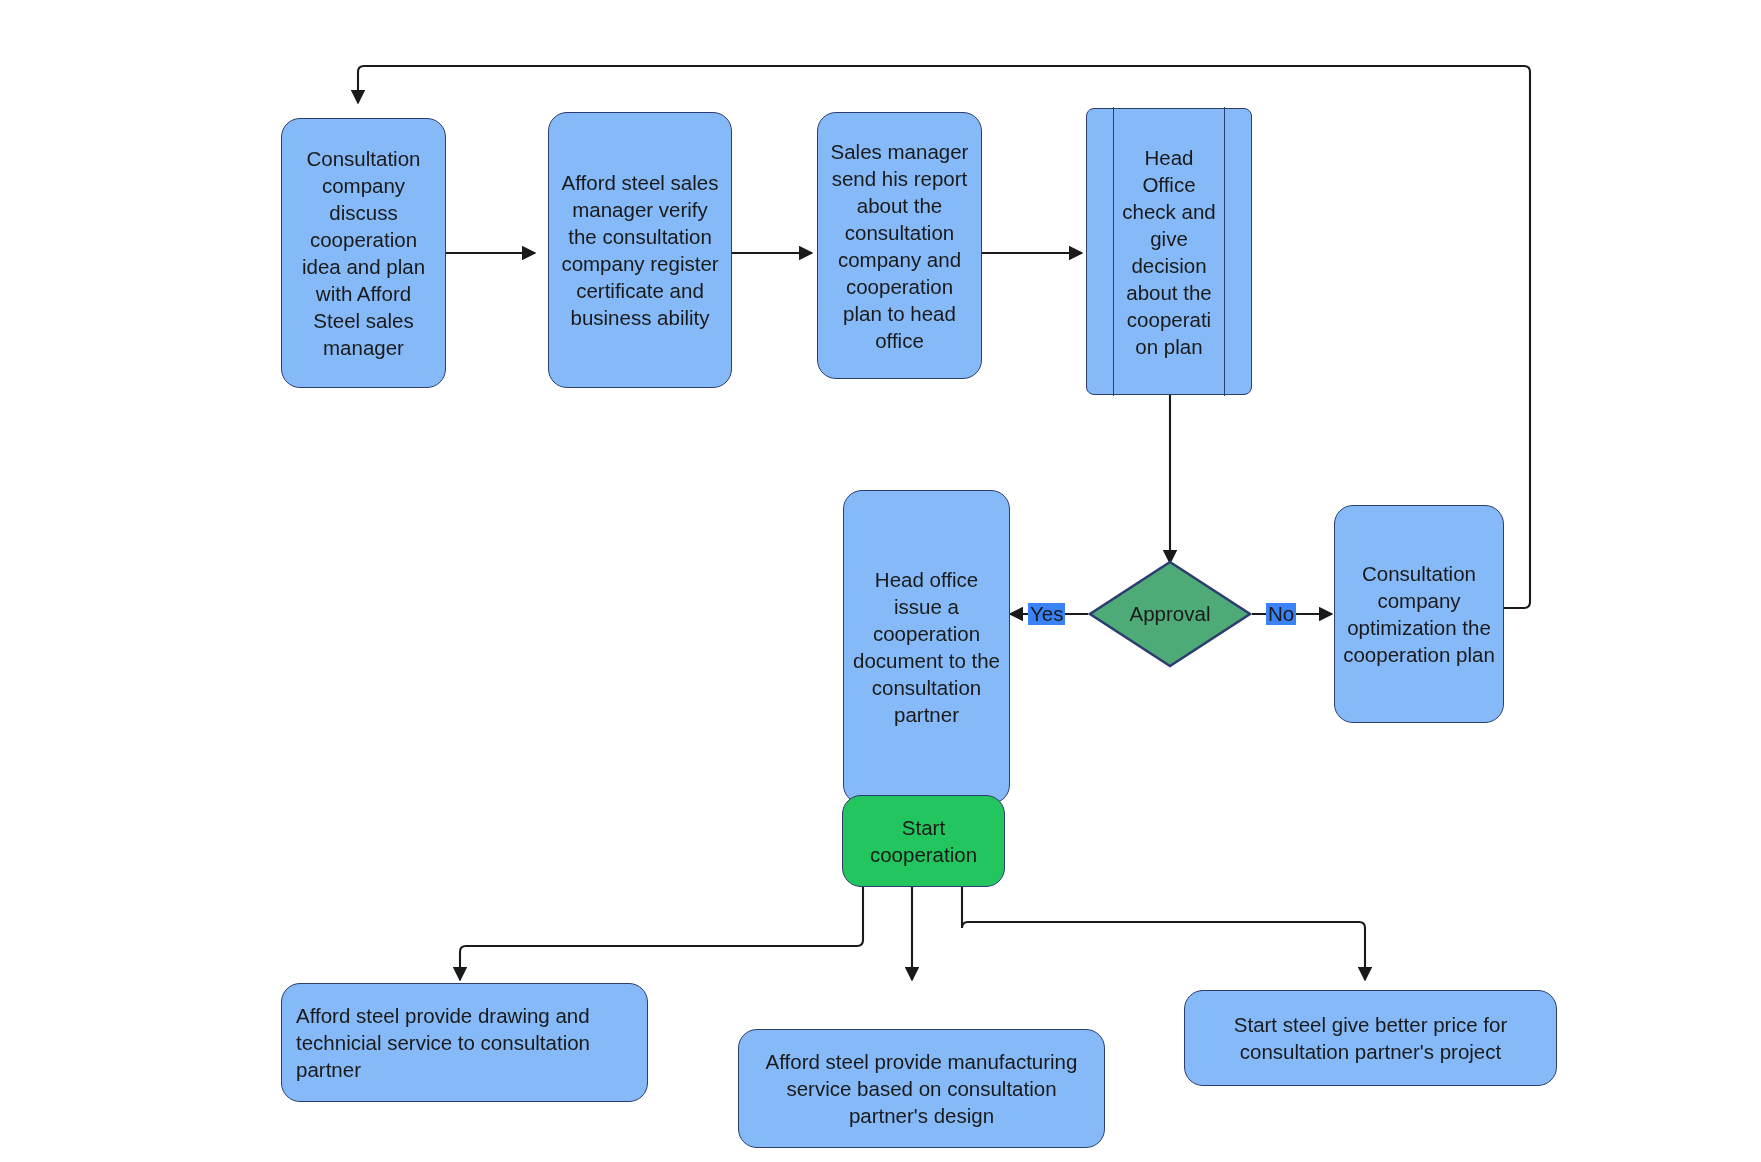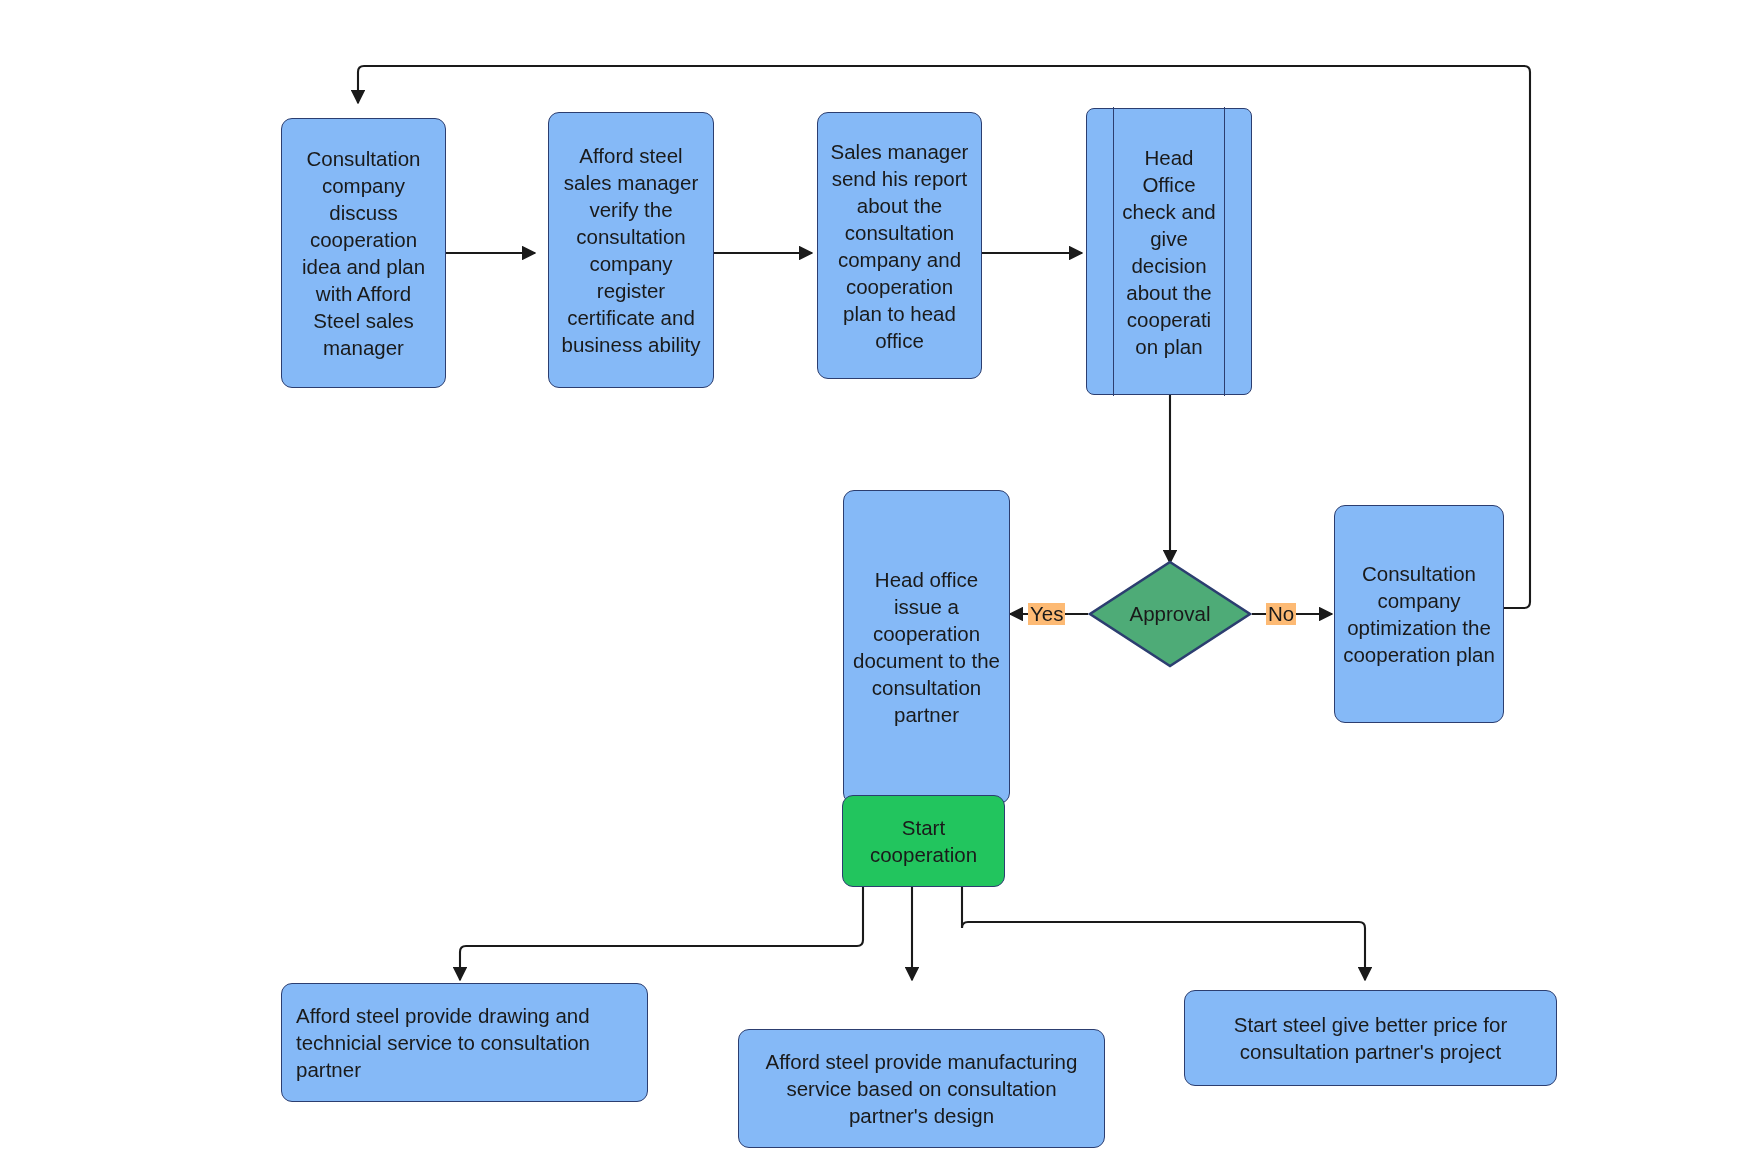--- a/index.html
+++ b/index.html
@@ -30,21 +30,21 @@
     box-sizing: border-box;
     display: flex;
     align-items: center;
     justify-content: center;
     border: 1.6px solid #2c3e70;
     background: #85b9f7;
     color: #1a1a1a;
     font-size: 20.5px;
     line-height: 27px;
     text-align: center;
-    border-radius: 11px;
+    border-radius: 19px;
     padding: 4px 8px;
     white-space: pre-line;
   }
   .node.green {
     background: #22c55e;
   }
   .node.left-align {
     text-align: left;
     justify-content: flex-start;
     padding-left: 14px;
@@ -82,21 +82,21 @@
     width: 100%; height: 100%;
   }
   .diamond .dlabel {
     position: relative;
     z-index: 2;
   }
   .edge-label {
     position: absolute;
     font-size: 20.5px;
     color: #1a1a1a;
-    background: #fdba74;
+    background: #3b82f6;
     padding: 0 2px;
     line-height: 22px;
     white-space: nowrap;
   }
 </style>
 </head>
 <body>
 
 <div id="canvas">
 
@@ -130,21 +130,21 @@
 
       <path d="M 912,886 L 912,980" marker-end="url(#arrow)"></path>
 
       <path d="M 962,886 L 962,928 Q 962,922 968,922 L 1359,922 Q 1365,922 1365,928
                L 1365,980" marker-end="url(#arrow)"></path>
     </g>
   </svg>
 
   <div class="node" style="left:281px; top:118px; width:165px; height:270px;">Consultation company discuss cooperation idea and plan with Afford Steel sales manager</div>
 
-  <div class="node" style="left:548px; top:112px; width:166px; height:276px;">Afford steel sales manager verify the consultation company register certificate and business ability</div>
+  <div class="node" style="left:548px; top:112px; width:184px; height:276px;">Afford steel sales manager verify the consultation company register certificate and business ability</div>
 
   <div class="node" style="left:817px; top:112px; width:165px; height:267px;">Sales manager send his report about the consultation company and cooperation plan to head office</div>
 
   <div class="node predef" style="left:1086px; top:108px; width:166px; height:287px;">Head Office check and give decision about the cooperati on plan</div>
 
   <div class="diamond" style="left:1088px; top:560px; width:164px; height:108px;">
     <svg class="dshape" viewBox="0 0 164 108" preserveAspectRatio="none">
       <polygon points="82,2 162,54 82,106 2,54" fill="#4eab77" stroke="#2c3e70" stroke-width="2.6"></polygon>
     </svg>
     <span class="dlabel">Approval</span>

